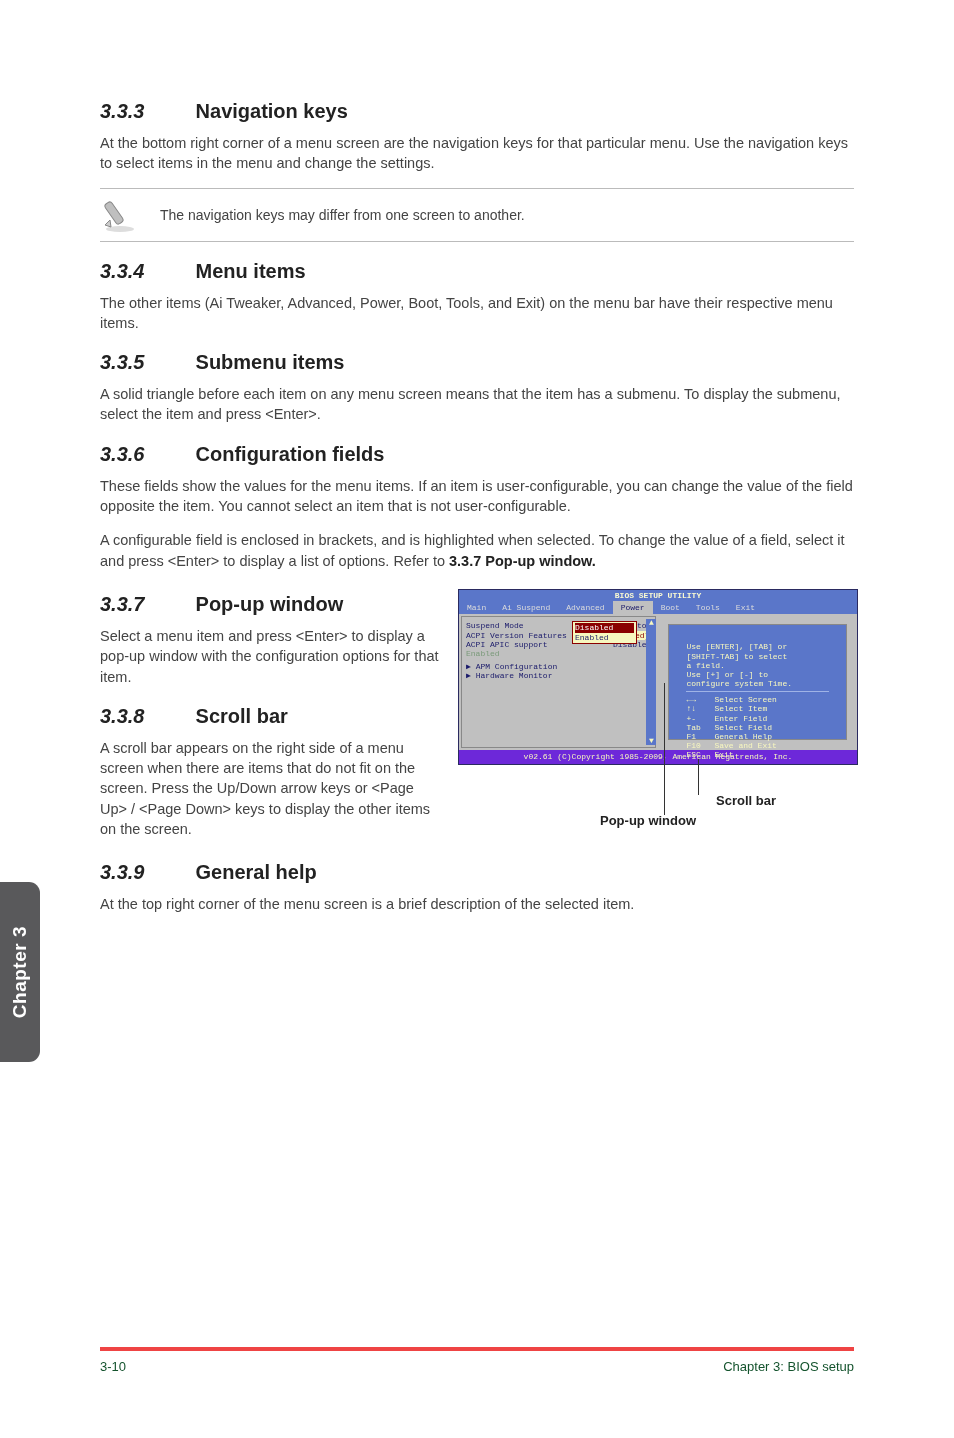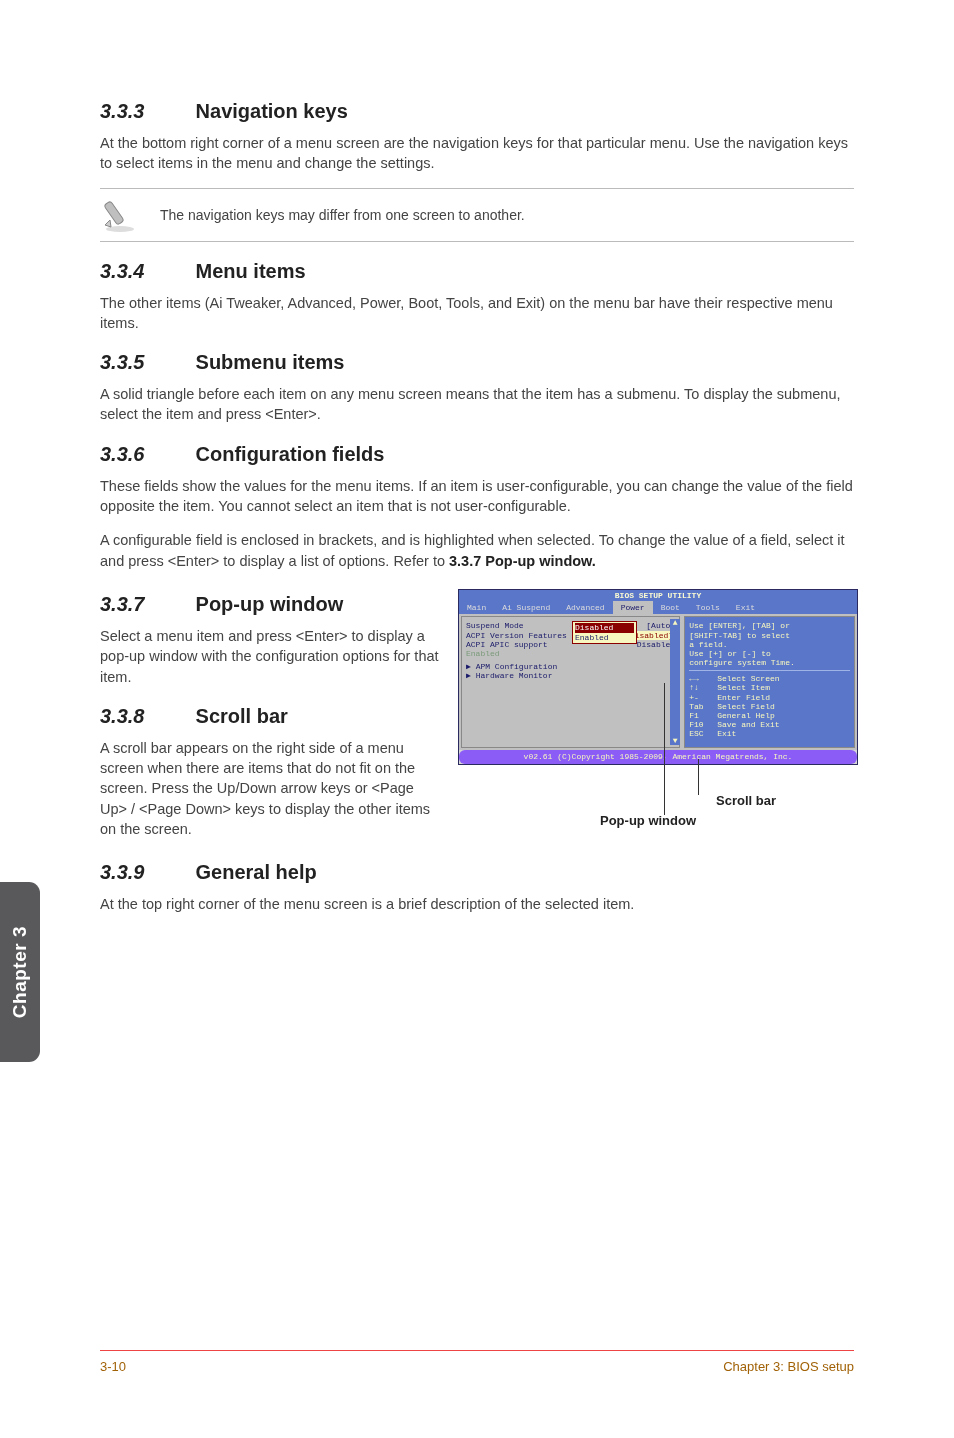--- a/index.html
+++ b/index.html
@@ -70,26 +70,26 @@
     font-size:19px;
     letter-spacing:0.5px;
   }
 
   
   .footer {
     position:absolute;
     bottom:64px;
     left:100px;
     right:100px;
-    border-top:1px solid #ef4444;
+    border-top:4px solid #ef4444;
     padding-top:8px;
     display:flex;
     justify-content:space-between;
     font-size:13px;
-    color:#a16207;
+    color:#14532d;
   }
 
   
   .bios-wrap {
     width: 400px;
     position:relative;
   }
   .bios {
     width:100%;
     border:1px solid #2a2a60;
@@ -126,22 +126,22 @@
     flex:1.3;
     border:1px solid #888;
     margin:2px;
     padding:4px;
     color:#1a1a6a;
     position:relative;
   }
   .bios-right {
     flex:1;
     border:1px solid #888;
-    margin:2px;
-    padding:4px;
+    margin:10px;
+    padding:17px;
     color:#1a1a6a;
     background:#5a76c9;
     color:#f7f7bf;
   }
   .bios-left .row { display:flex; justify-content:space-between; white-space:nowrap; }
   .bios-left .row .val { color:#1a1a6a; }
   .bios-left .row .sel { background:#f7f7bf; color:#8a0000; padding:0 2px; }
   .bios-left .tri { color:#1a1a6a; }
   .bios-popup {
     position:absolute;
@@ -157,26 +157,25 @@
   .bios-popup .opt.selected { background:#8a0000; color:#fff; }
   .bios-scroll {
     position:absolute;
     right:-1px; top:2px; bottom:2px; width:10px;
     background:#5a76c9;
     display:flex; flex-direction:column; justify-content:space-between;
     align-items:center;
   }
   .bios-scroll .arrow { color:#f7f7bf; font-size:8px; line-height:1; }
   .bios-footer {
-    background:#8b5cf6;
+    background:#6d28d9;
     color:#f7f7bf;
     text-align:center;
     padding:2px 0;
     font-size:8px;
-    border-radius:6px;
   }
   .bios-right .hr { border-top:1px solid #9fb3e6; margin:3px 0; }
   .bios-right .krow { display:flex; gap:6px; white-space:nowrap; }
   .bios-right .krow .k { min-width:22px; }
 
   .bios-labels {
     position:relative;
     height:70px;
     margin-top:6px;
   }

